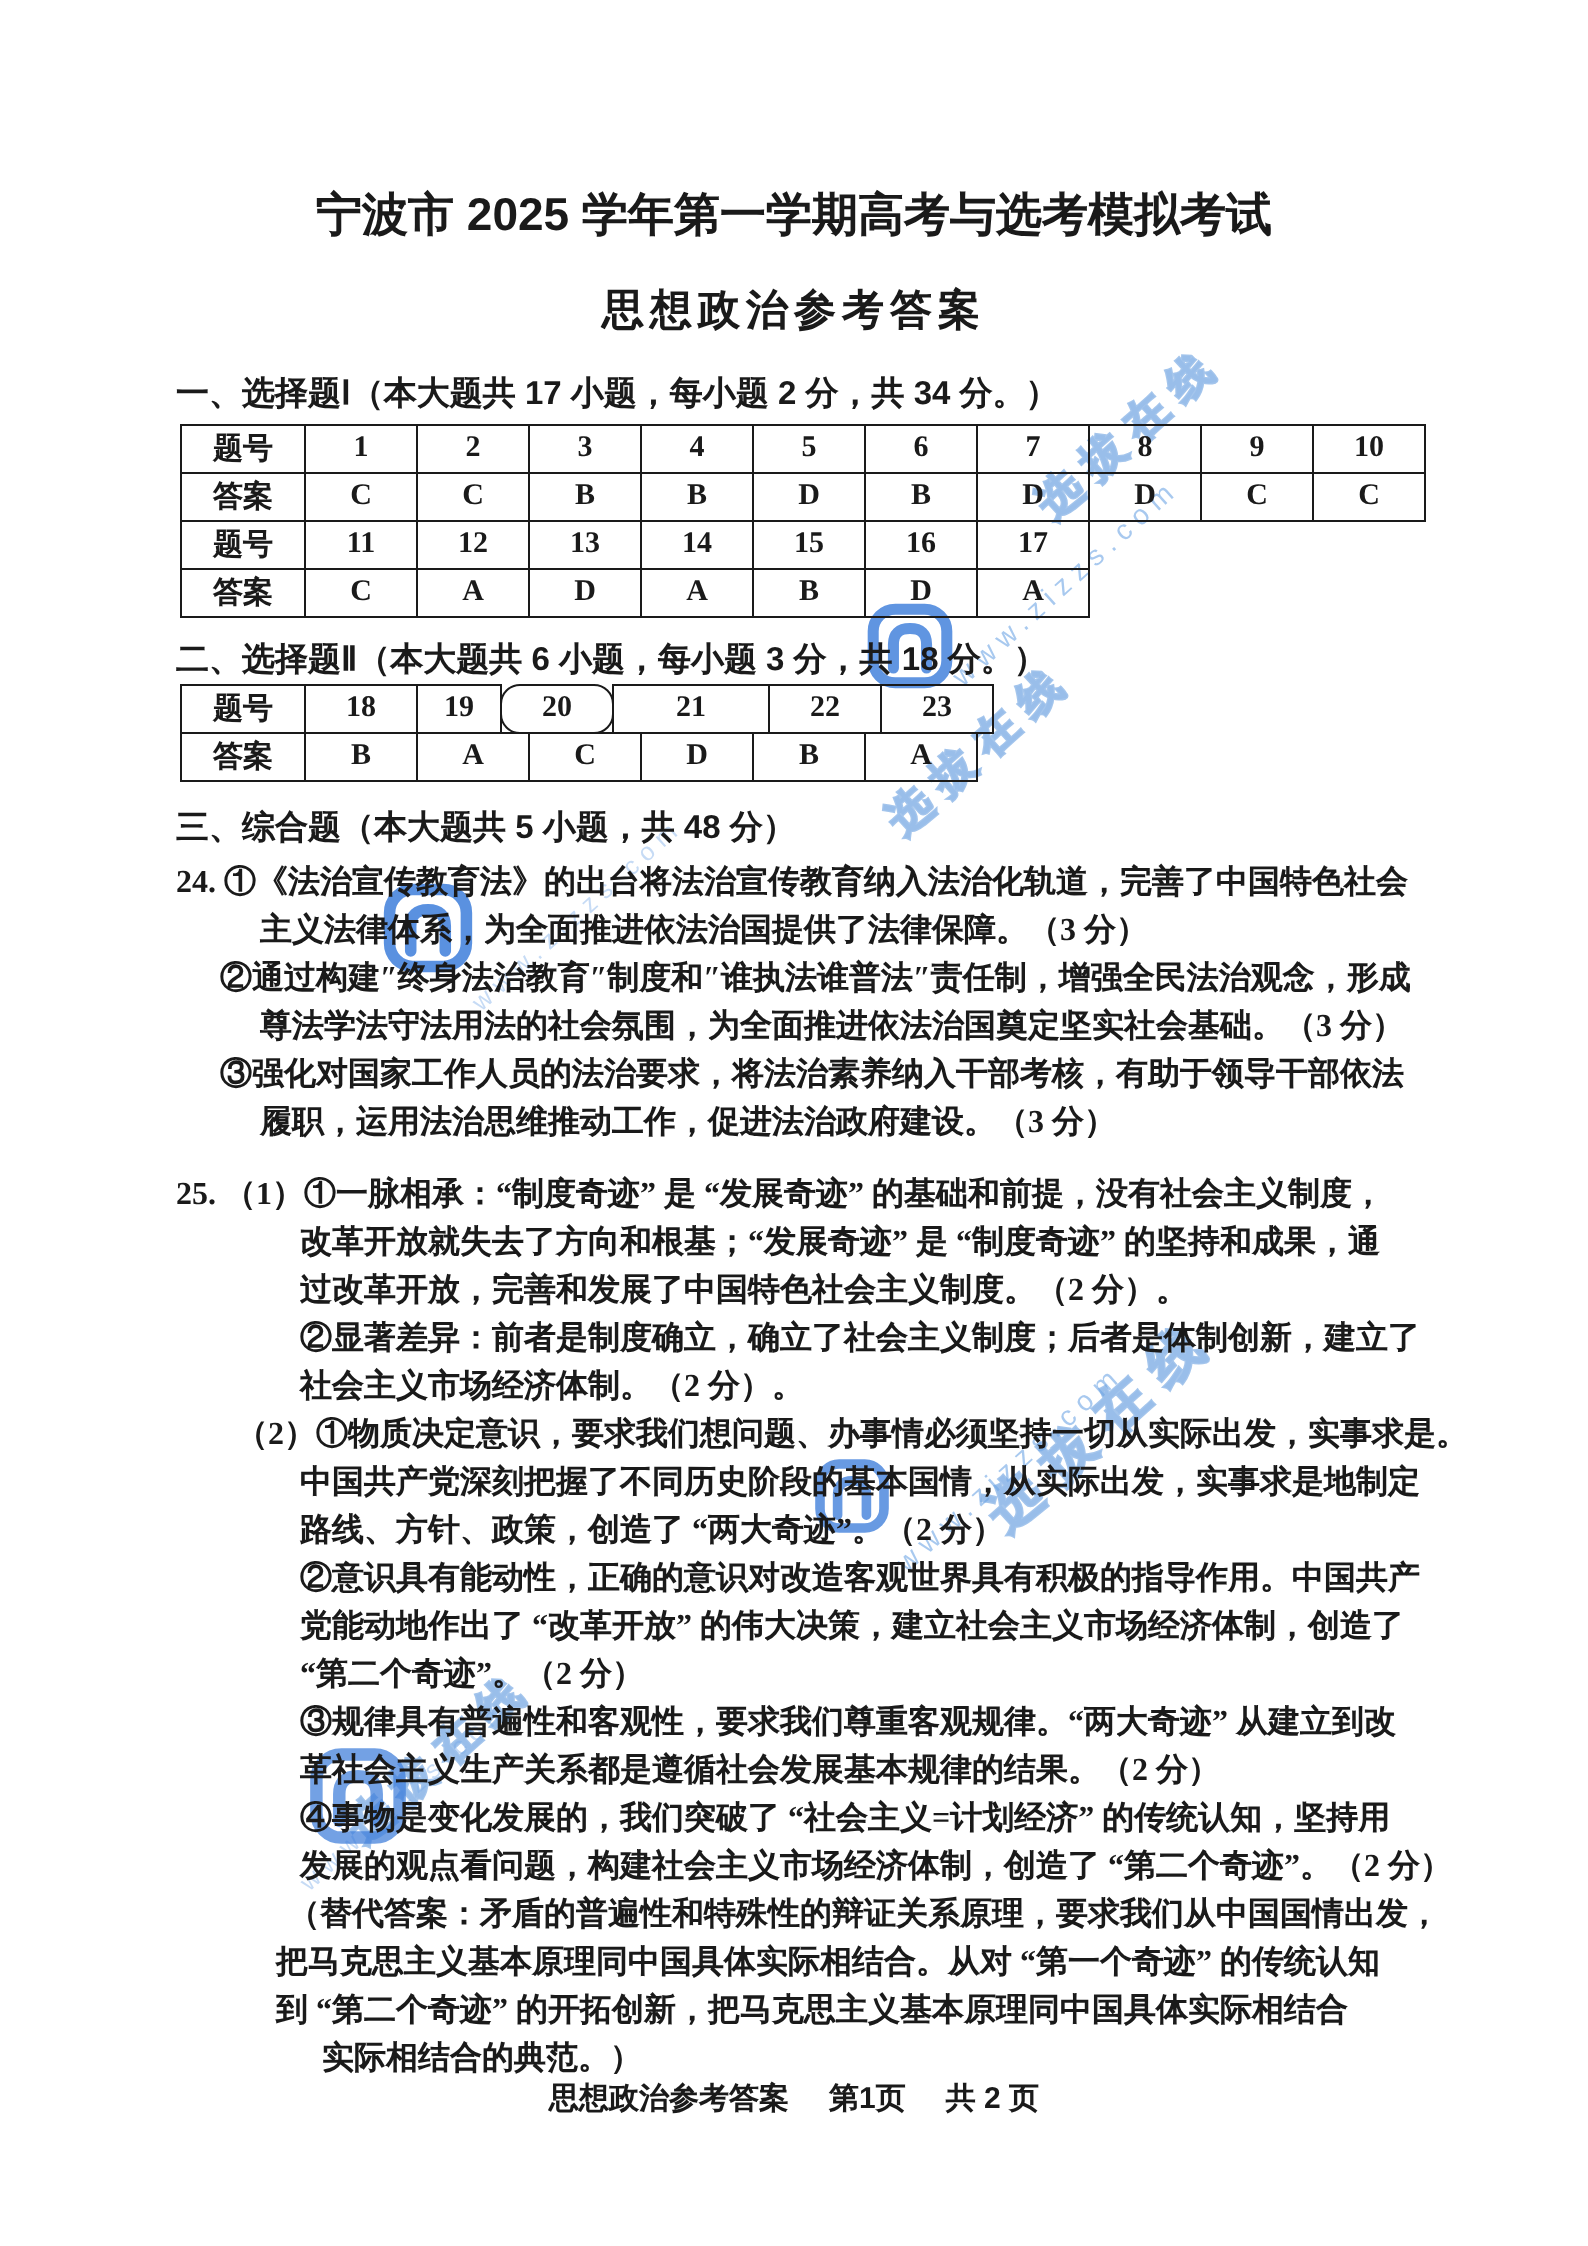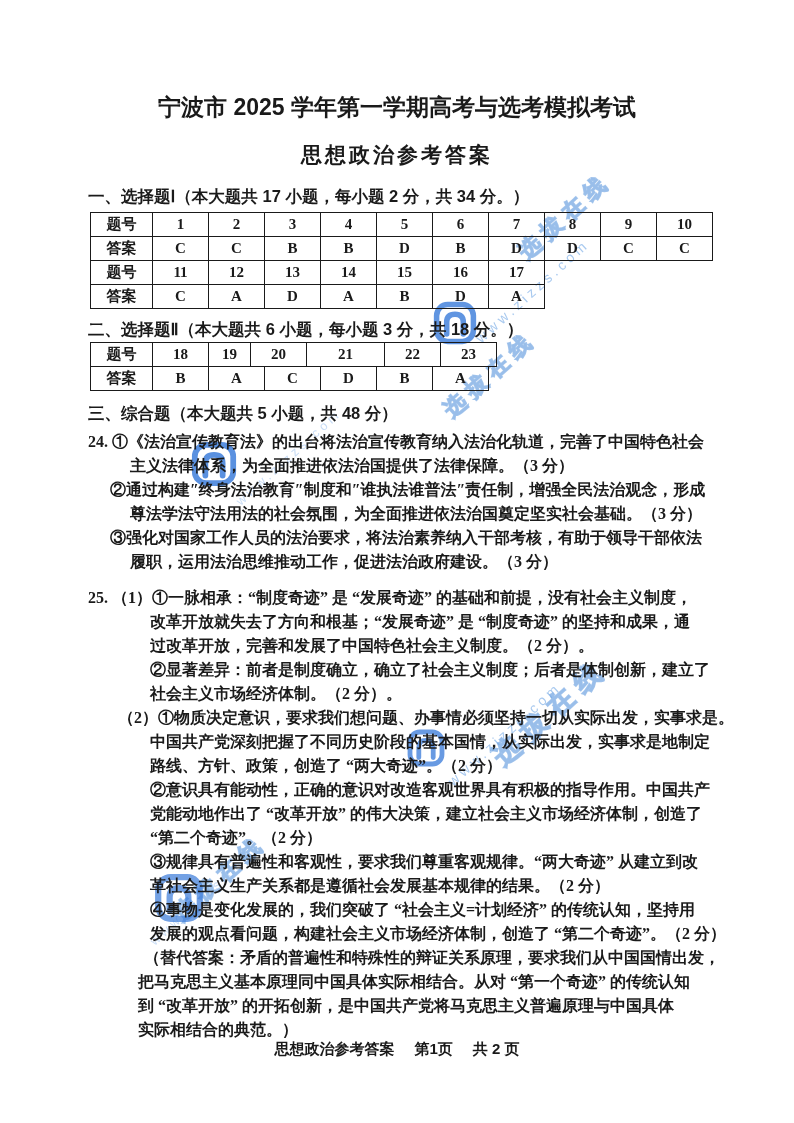--- a/index.html
+++ b/index.html
@@ -164,21 +164,21 @@
       </div>
     </div>
 
   <div class="sec-heading" id="sec2">二、选择题Ⅱ（本大题共 6 小题，每小题 3 分，共 18 分。）</div>
 
   <div class="answer-table" id="table2">
       <div class="trow">
         <div class="tcell" style="width: 63px;">题号</div>
         <div class="tcell" style="width: 57px;">18</div>
         <div class="tcell" style="width: 43px;">19</div>
-        <div class="tcell" style="width: 57px;">20</div>
+        <div class="tcell" style="width: 57px; border-radius: 10px;">20</div>
         <div class="tcell" style="width: 79px;">21</div>
         <div class="tcell" style="width: 57px;">22</div>
         <div class="tcell" style="width: 57px;">23</div>
       </div>
       <div class="trow">
         <div class="tcell" style="width: 63px;">答案</div>
         <div class="tcell" style="width: 57px;">B</div>
         <div class="tcell" style="width: 57px;">A</div>
         <div class="tcell" style="width: 57px;">C</div>
         <div class="tcell" style="width: 57px;">D</div>
@@ -209,21 +209,21 @@
       <div class="line" style="margin-left: 62px;">路线、方针、政策，创造了 “两大奇迹”。（2 分）</div>
       <div class="line" style="margin-left: 62px;">②意识具有能动性，正确的意识对改造客观世界具有积极的指导作用。中国共产</div>
       <div class="line" style="margin-left: 62px;">党能动地作出了 “改革开放” 的伟大决策，建立社会主义市场经济体制，创造了</div>
       <div class="line" style="margin-left: 62px;">“第二个奇迹”。（2 分）</div>
       <div class="line" style="margin-left: 62px;">③规律具有普遍性和客观性，要求我们尊重客观规律。“两大奇迹” 从建立到改</div>
       <div class="line" style="margin-left: 62px;">革社会主义生产关系都是遵循社会发展基本规律的结果。（2 分）</div>
       <div class="line" style="margin-left: 62px;">④事物是变化发展的，我们突破了 “社会主义=计划经济” 的传统认知，坚持用</div>
       <div class="line" style="margin-left: 62px;">发展的观点看问题，构建社会主义市场经济体制，创造了 “第二个奇迹”。（2 分）</div>
       <div class="line" style="margin-left: 56px;">（替代答案：矛盾的普遍性和特殊性的辩证关系原理，要求我们从中国国情出发，</div>
       <div class="line" style="margin-left: 50px;">把马克思主义基本原理同中国具体实际相结合。从对 “第一个奇迹” 的传统认知</div>
-      <div class="line" style="margin-left: 50px;">到 “改革开放” 的开拓创新，是中国共产党将马克思主义普遍原理与中国具体</div>
-      <div class="line" style="margin-left: 50px; font-family: Liberation Serif, serif;">实际相结合的典范。）</div>
+      <div class="line" style="margin-left: 50px;">到 “第二个奇迹” 的开拓创新，把马克思主义基本原理同中国具体实际相结合</div>
+      <div class="line" style="margin-left: 73px; font-family: Liberation Serif, serif;">实际相结合的典范。）</div>
     </div>
 
   <div class="footer">
     <span>思想政治参考答案</span><span>第1页</span><span>共 2 页</span>
   </div>
 
 </div>
 
 </body></html>

